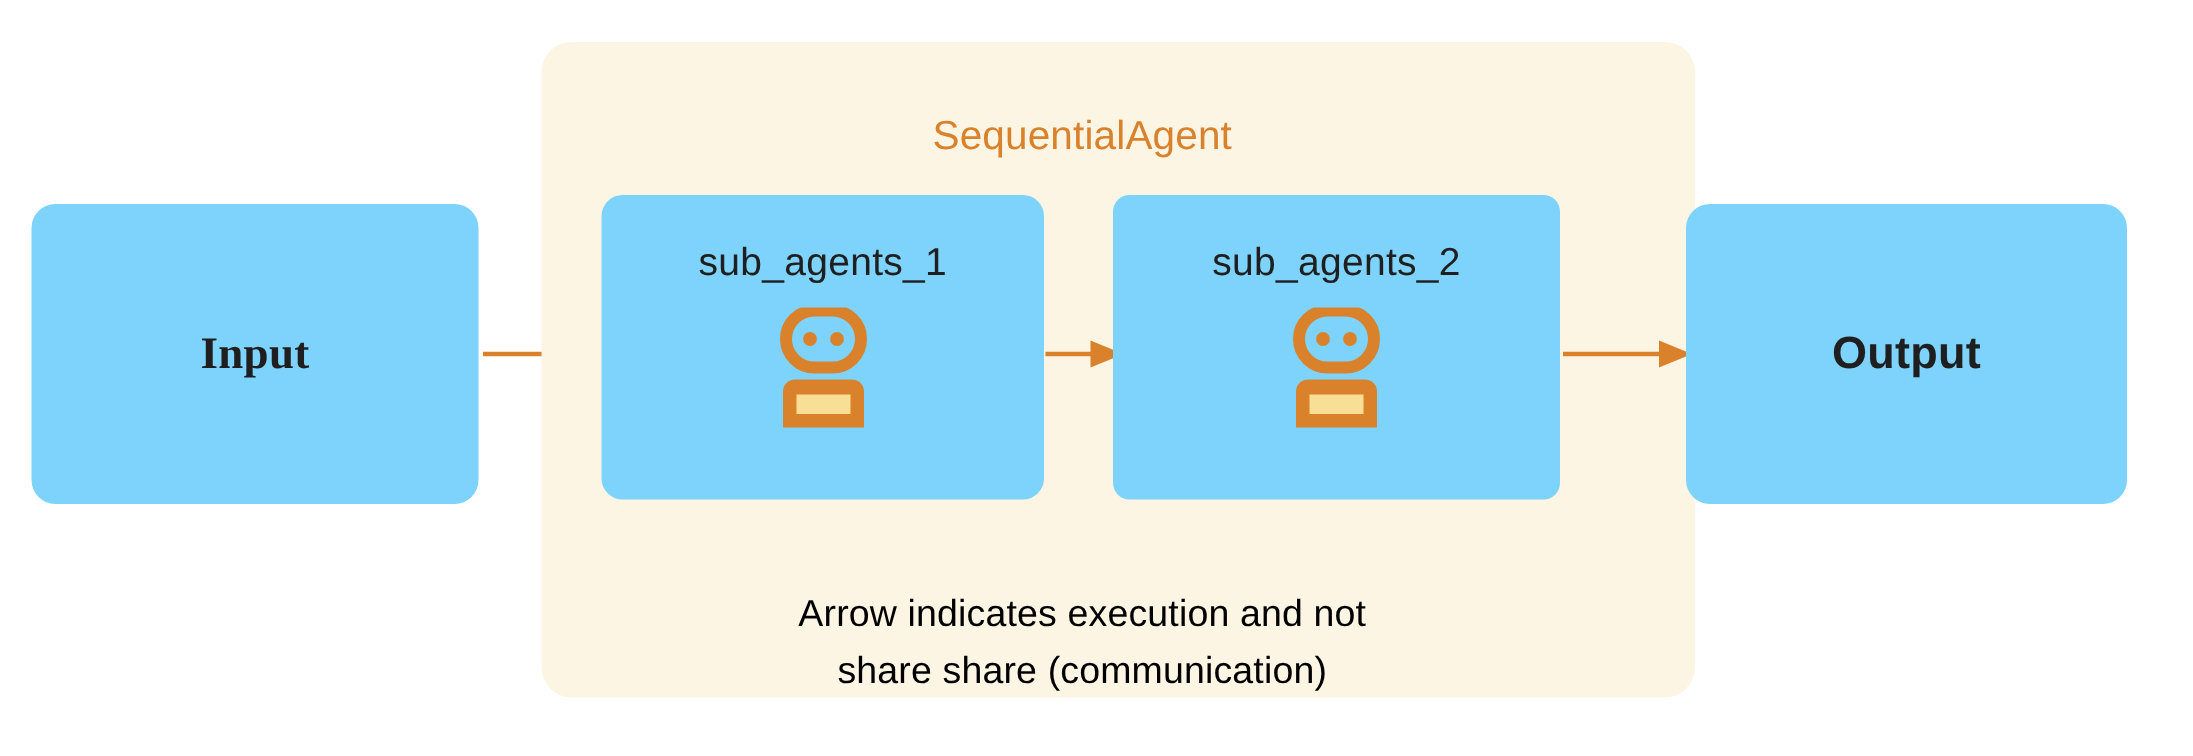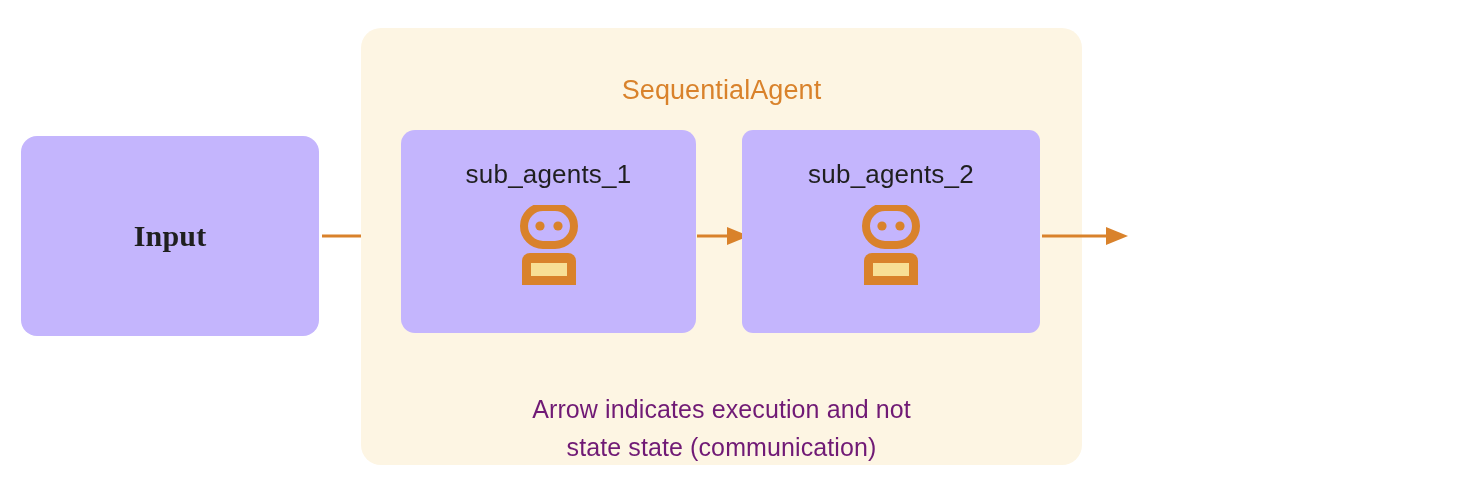--- a/index.html
+++ b/index.html
@@ -22,39 +22,40 @@
 
   
   .agent-container {
     position: absolute;
     left: 361px;
     top: 28px;
     width: 721px;
     height: 437px;
     background: #FDF5E3;
     border-radius: 20px;
+    padding-left: 48px;
   }
 
   .container-title {
     position: absolute;
     left: 0;
     top: 46px;
     width: 721px;
     text-align: center;
     font-size: 27px;
     line-height: 32px;
     color: #D9822B;
     letter-spacing: 0.1px;
     white-space: nowrap;
   }
 
   
   .node-box {
     position: absolute;
-    background: #c4b5fd;
+    background: #7dd3fc;
     border-radius: 16px;
     box-sizing: border-box;
   }
 
   .io-box {
     display: flex;
     align-items: center;
     justify-content: center;
   }
 
@@ -98,21 +99,21 @@
 
   
   .container-caption {
     position: absolute;
     left: 0;
     top: 362px;
     width: 721px;
     text-align: center;
     font-size: 25px;
     line-height: 38px;
-    color: #701a75;
+    color: #000000;
     letter-spacing: 0.1px;
   }
 
   
   .arrow {
     position: absolute;
     height: 24px;
     top: 224px;
   }
   .arrow svg { display: block; overflow: visible; }
@@ -167,26 +168,29 @@
         <rect x="10" y="2" width="50" height="38" rx="19" ry="19" fill="none" stroke="#D9822B" stroke-width="8"></rect>
         <circle cx="26" cy="21" r="4.6" fill="#D9822B"></circle>
         <circle cx="44" cy="21" r="4.6" fill="#D9822B"></circle>
         <path d="M8 80 L8 56 A8 8 0 0 1 16 48 L54 48 A8 8 0 0 1 62 56 L62 80 Z" fill="#D9822B"></path>
         <rect x="17" y="58" width="36" height="13" fill="#F8DF95"></rect>
       </svg>
     </div>
 
     <div class="container-caption">
       <div>Arrow indicates execution and not</div>
-      <div>state state (communication)</div>
+      <div>share share (communication)</div>
     </div>
 
   </div>
 
   <div class="arrow" id="arrow-3">
     <svg width="86" height="24" viewBox="0 0 86 24" aria-hidden="true">
       <line x1="0" y1="12" x2="70" y2="12" stroke="#D9822B" stroke-width="3"></line>
       <polygon points="64,3 86,12 64,21" fill="#D9822B"></polygon>
     </svg>
   </div>
 
+  <div class="node-box io-box" id="output-box">
+    <span class="io-label">Output</span>
+  </div>
 
 </div>
 
 </body></html>

